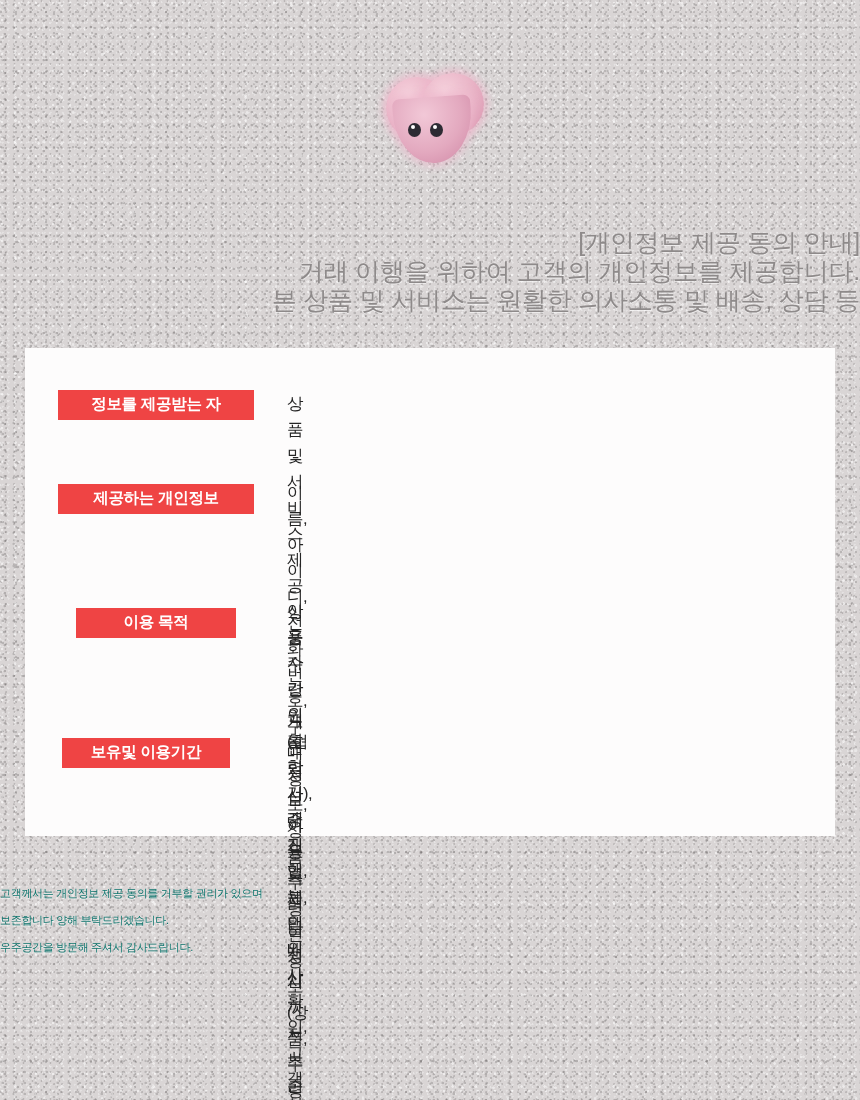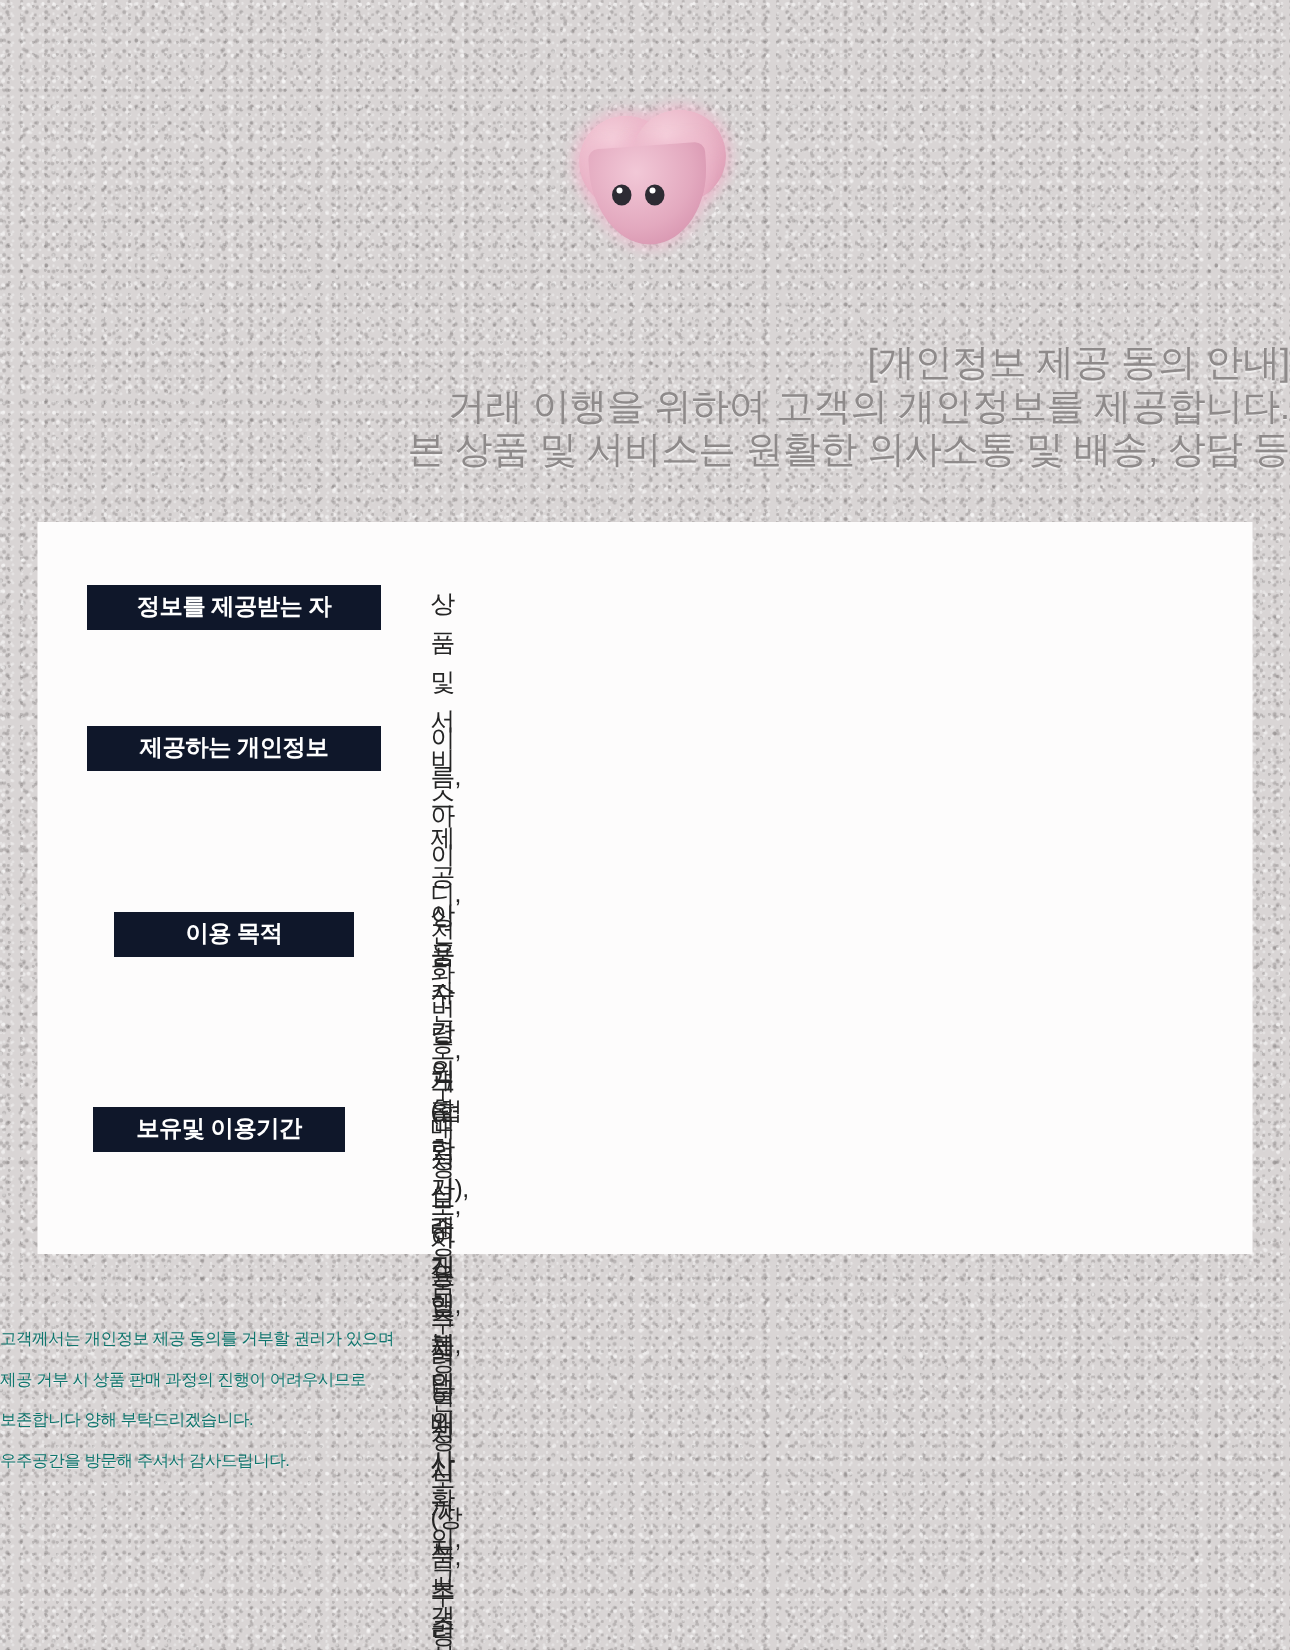--- a/index.html
+++ b/index.html
@@ -147,21 +147,21 @@
     background: #fdfcfc;
   }
 
   .row {
     position: absolute;
     display: block;
   }
   .tag {
     position: absolute;
     display: inline-block;
-    background: #0f172a;
+    background: #ef4444;
     color: #ffffff;
     font-size: 15.5px;
     font-weight: bold;
     letter-spacing: -0.3px;
     padding: 4px 0 5px 0;
     text-align: center;
     white-space: nowrap;
   }
   .body-text {
     position: absolute;
@@ -243,16 +243,15 @@
 
 <div class="row r4">
   <div class="tag">보유및 이용기간</div>
   <div class="body-text">개인정보 이용목적 달성시까지 보존합니다. 단, 관계법령
 의 규제에 의하여 일정기간 보존이 필요한 경우에는 해당
 기간만큼 보관 후 삭제 합니다.</div>
 </div>
 
 <div class="footer">
   <div>고객께서는 개인정보 제공 동의를 거부할 권리가 있으며</div>
-  <div>제공 거부 시 상품 판매 과정의 진행이 어려우시므로</div>
   <div>보존합니다 양해 부탁드리겠습니다.</div>
   <div>우주공간을 방문해 주셔서 감사드립니다.</div>
 </div>
 
 </body></html>

